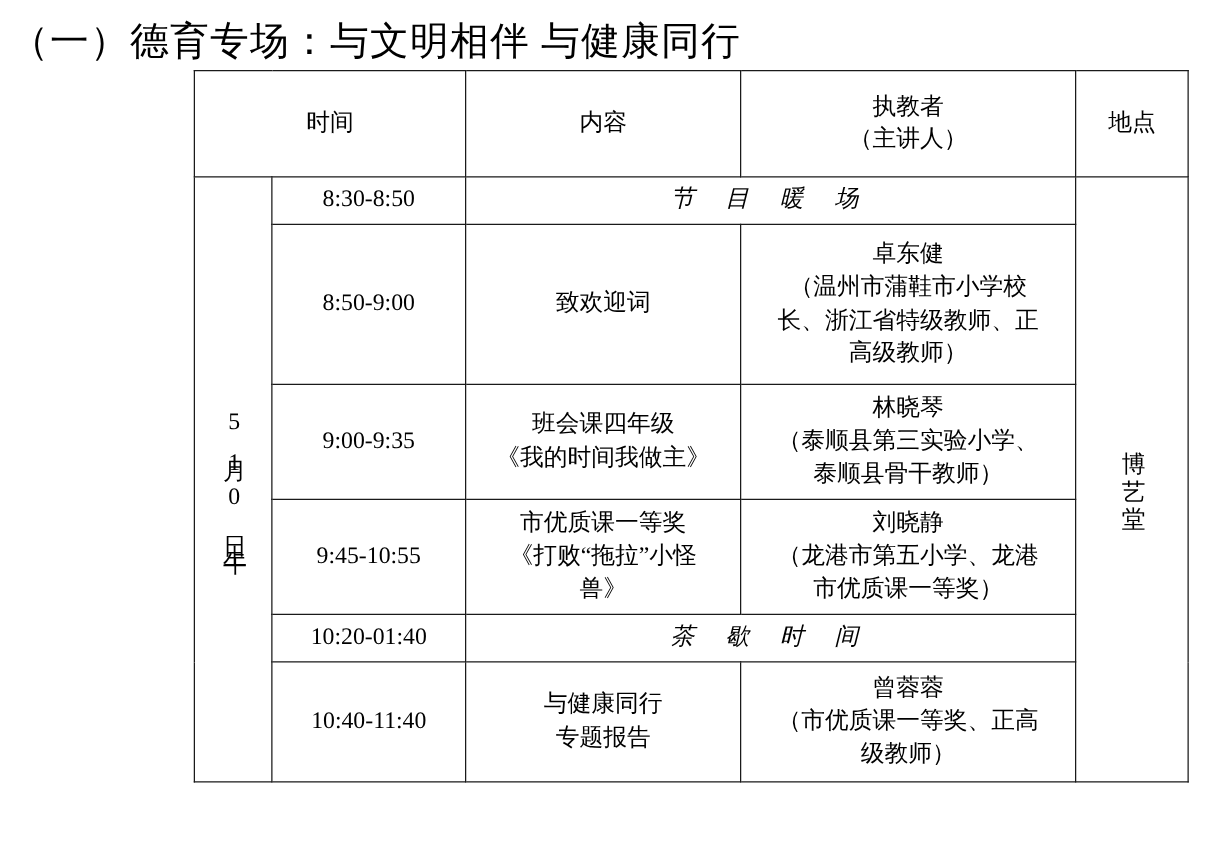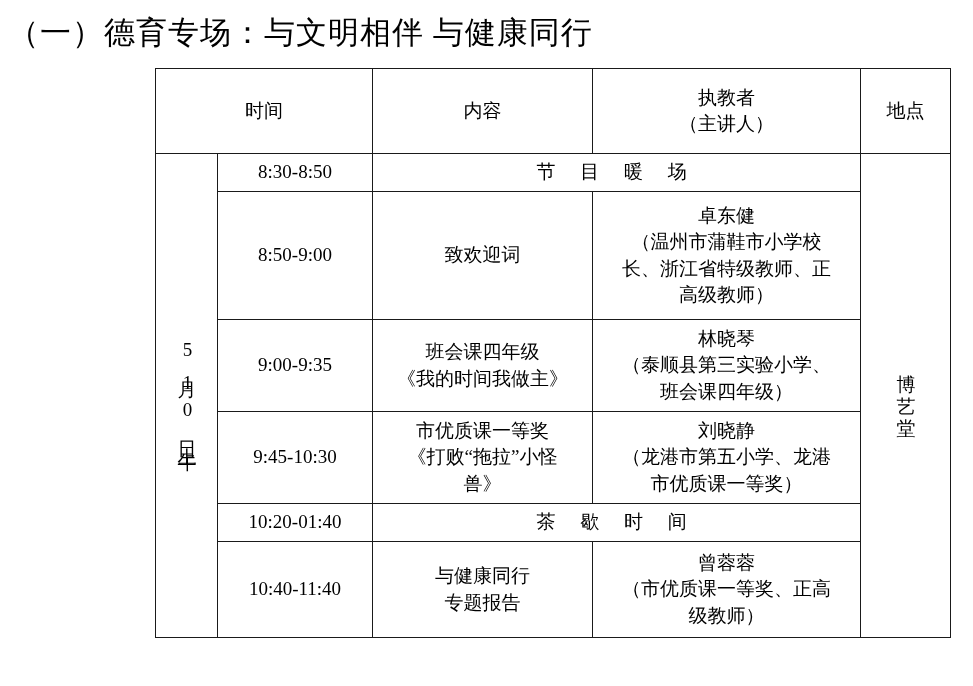--- a/index.html
+++ b/index.html
@@ -24,21 +24,21 @@
     left: 8px;
     top: 12px;
     font-size: 31px;
     letter-spacing: 1px;
     white-space: nowrap;
     font-family: "Liberation Serif", "DejaVu Serif", serif;
   }
   .table-wrap {
     position: absolute;
     left: 155px;
-    top: 68px;
+    top: 56px;
     width: 795px;
   }
   table.schedule {
     border-collapse: collapse;
     width: 795px;
     table-layout: fixed;
   }
   table.schedule td {
     border: 1.5px solid #1a1a1a;
     text-align: center;
@@ -73,20 +73,21 @@
   .vertical-text.place {
     letter-spacing: 22px;
   }
   .time-cell {
     font-family: "Liberation Mono", "DejaVu Sans Mono", monospace;
     font-size: 18px;
     letter-spacing: 0px;
   }
   .spaced {
     letter-spacing: 10px;
+    font-style: italic;
   }
   .row-tall { height: 128px; }
   .row-mid  { height: 92px; }
   .row-small{ height: 38px; }
   .row-eval { height: 96px; }
   .cell-lines > div { white-space: nowrap; text-align: center; }
 </style>
 </head>
 <body>
 
@@ -140,26 +141,26 @@
 
         <tr class="row-mid">
           <td class="time-cell">9:00-9:35</td>
           <td class="cell-lines">
             <div>班会课四年级</div>
             <div>《我的时间我做主》</div>
           </td>
           <td class="cell-lines">
             <div>林晓琴</div>
             <div>（泰顺县第三实验小学、</div>
-            <div>班会课四年级）</div>
+            <div>泰顺县骨干教师）</div>
           </td>
         </tr>
 
         <tr class="row-mid">
-          <td class="time-cell">9:45-10:30</td>
+          <td class="time-cell">9:45-10:55</td>
           <td class="cell-lines">
             <div>市优质课一等奖</div>
             <div>《打败“拖拉”小怪</div>
             <div>兽》</div>
           </td>
           <td class="cell-lines">
             <div>刘晓静</div>
             <div>（龙港市第五小学、龙港</div>
             <div>市优质课一等奖）</div>
           </td>

